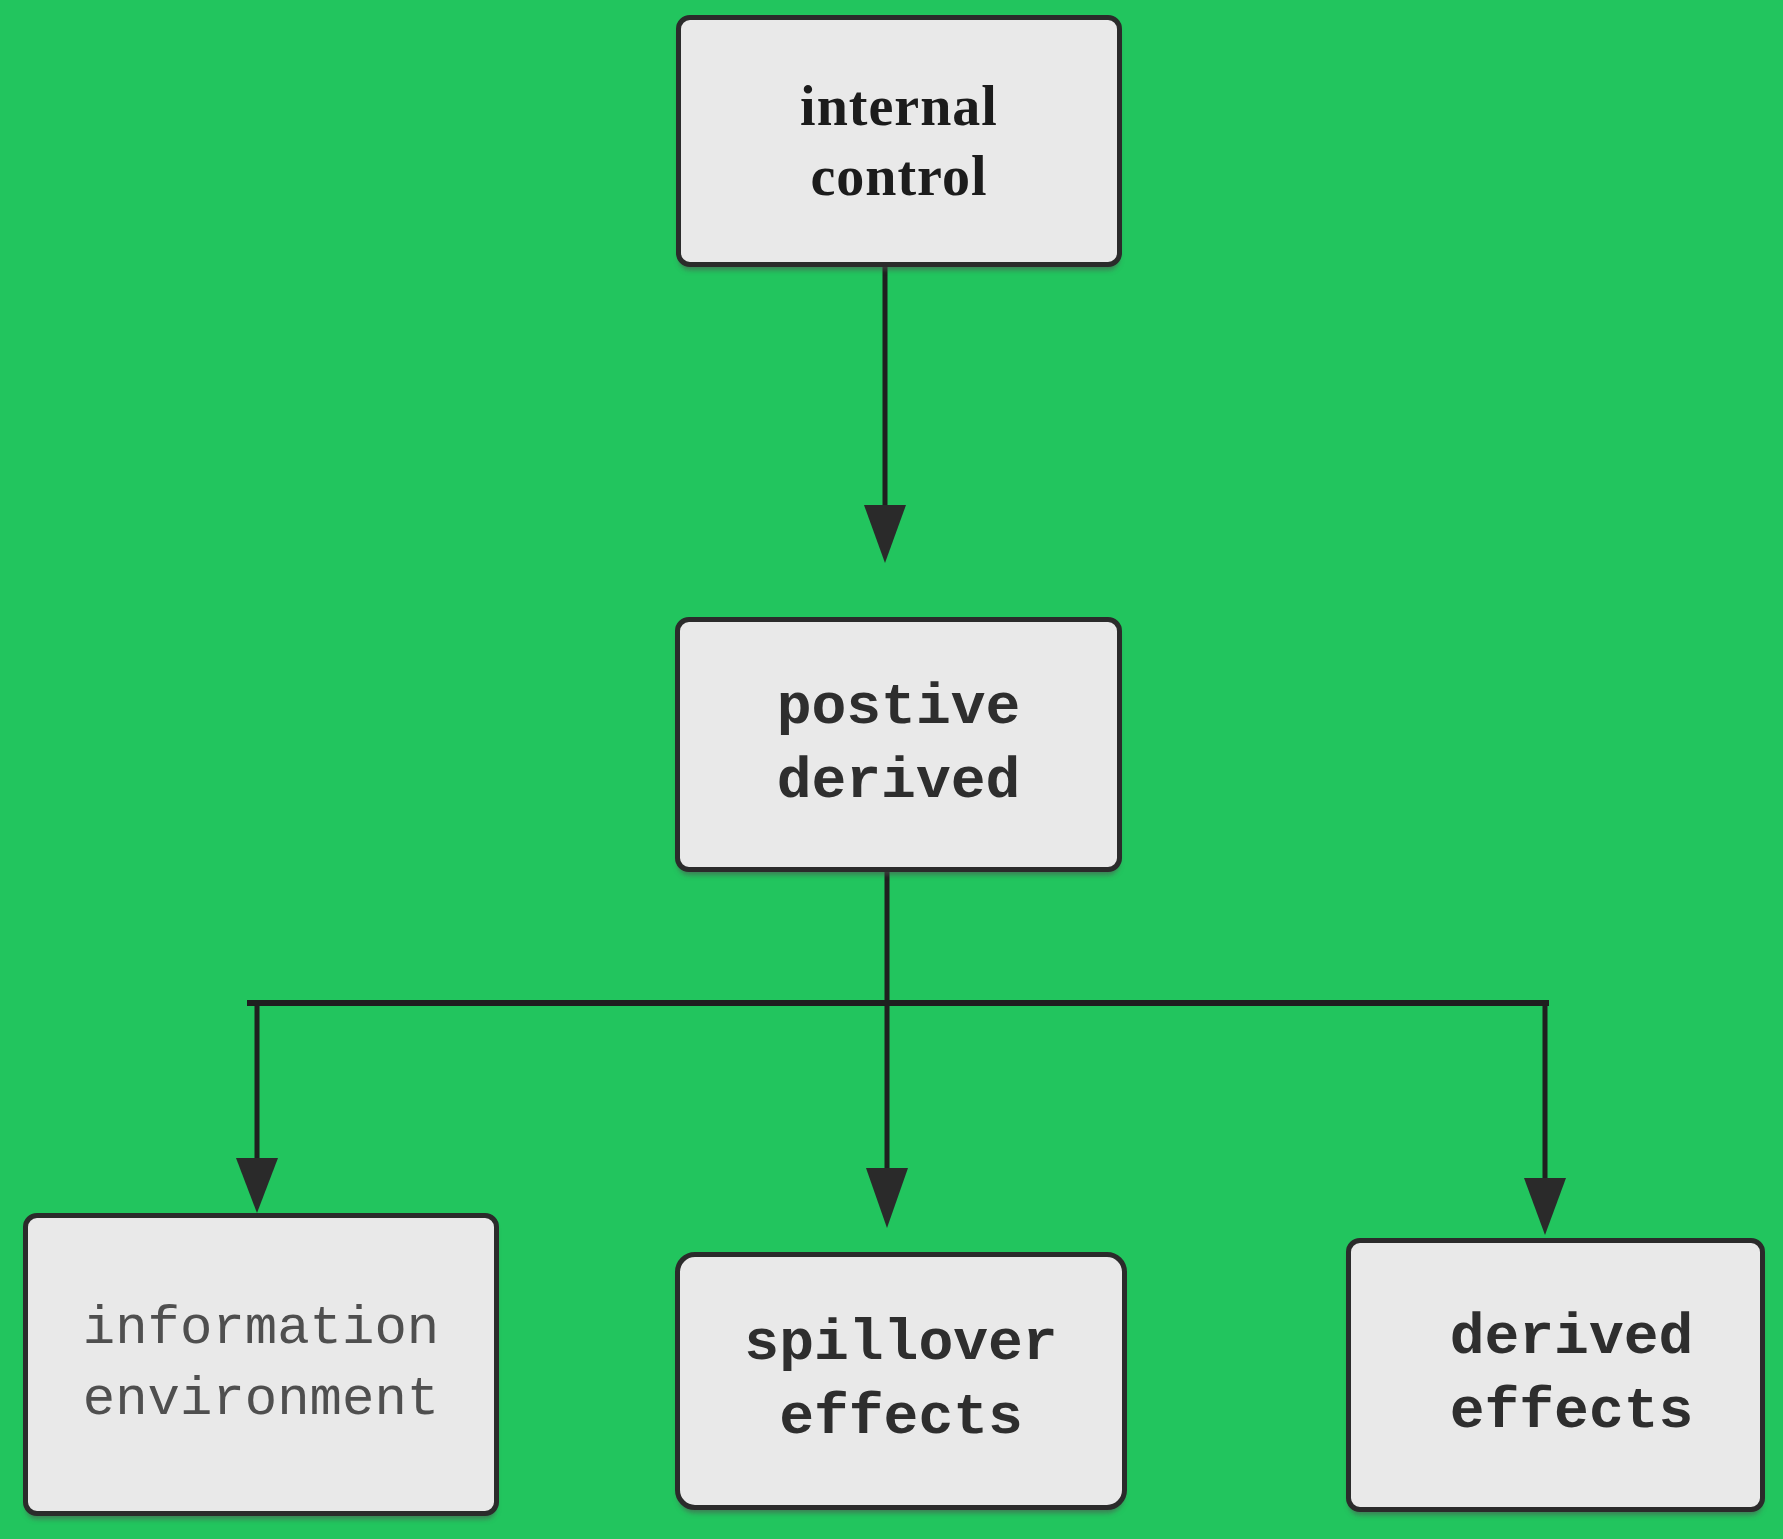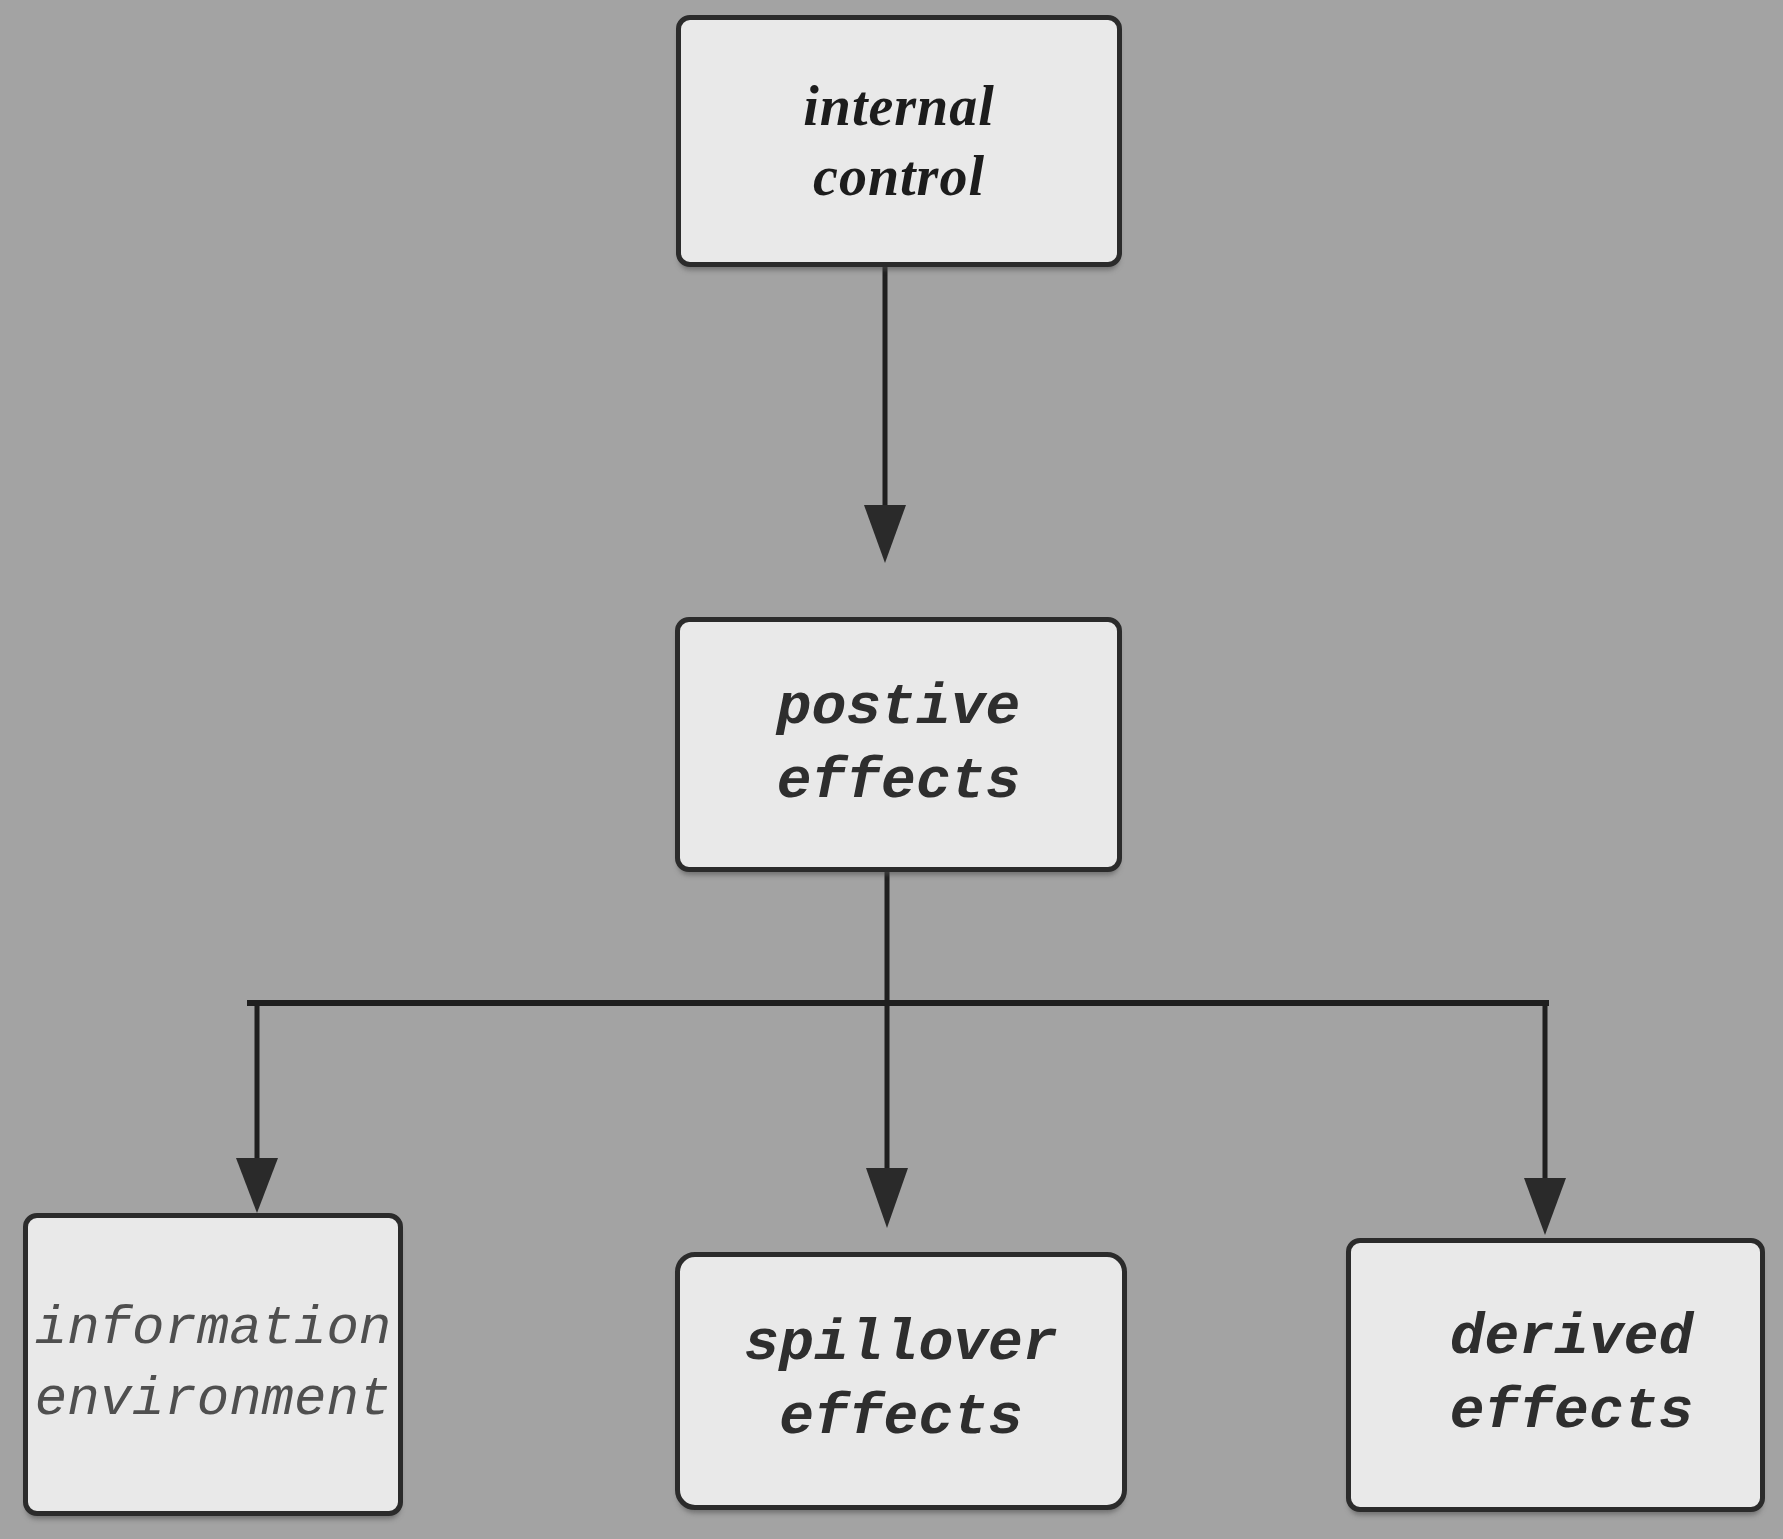--- a/index.html
+++ b/index.html
@@ -4,24 +4,23 @@
 <style>
   html, body {
     margin: 0;
     padding: 0;
     background: #ffffff;
   }
   .canvas {
     position: relative;
     width: 1783px;
     height: 1539px;
-    background: #a3a3a3;
+    background: #22c55e;
     overflow: hidden;
     font-family: "Liberation Sans", sans-serif;
-    font-style: italic;
   }
   .connectors {
     position: absolute;
     left: 0;
     top: 0;
     width: 1783px;
     height: 1539px;
     pointer-events: none;
   }
   .node {
@@ -58,21 +57,21 @@
   .mono-gray {
     font-family: "Liberation Mono", "DejaVu Sans Mono", monospace;
     font-weight: normal;
     font-size: 54px;
     line-height: 1.3;
     color: #4f4f4f;
   }
   
   .node-internal-control      { left: 676px;  top: 15px;   width: 446px; height: 252px; }
   .node-positive-effects      { left: 675px;  top: 617px;  width: 447px; height: 255px; }
-  .node-information-environment { left: 23px; top: 1213px; width: 380px; height: 303px; }
+  .node-information-environment { left: 23px; top: 1213px; width: 476px; height: 303px; }
   .node-spillover-effects     { left: 675px;  top: 1252px; width: 452px; height: 258px; border-radius: 20px; }
   .node-derived-effects       { left: 1346px; top: 1238px; width: 419px; height: 274px; padding-left: 32px; }
 </style>
 </head>
 <body>
 
 <div class="canvas">
 
   <svg class="connectors" viewBox="0 0 1783 1539" xmlns="http://www.w3.org/2000/svg">
 
@@ -93,21 +92,21 @@
     <polygon points="1524,1178 1566,1178 1545,1235" fill="#2a2a2a"></polygon>
   </svg>
 
   <div class="node node-internal-control">
     <span class="lbl serif-label">internal
 control</span>
   </div>
 
   <div class="node node-positive-effects">
     <span class="lbl mono-dark">postive
-effects</span>
+derived</span>
   </div>
 
   <div class="node node-information-environment">
     <span class="lbl mono-gray">information
 environment</span>
   </div>
 
   <div class="node node-spillover-effects">
     <span class="lbl mono-dark">spillover
 effects</span>

